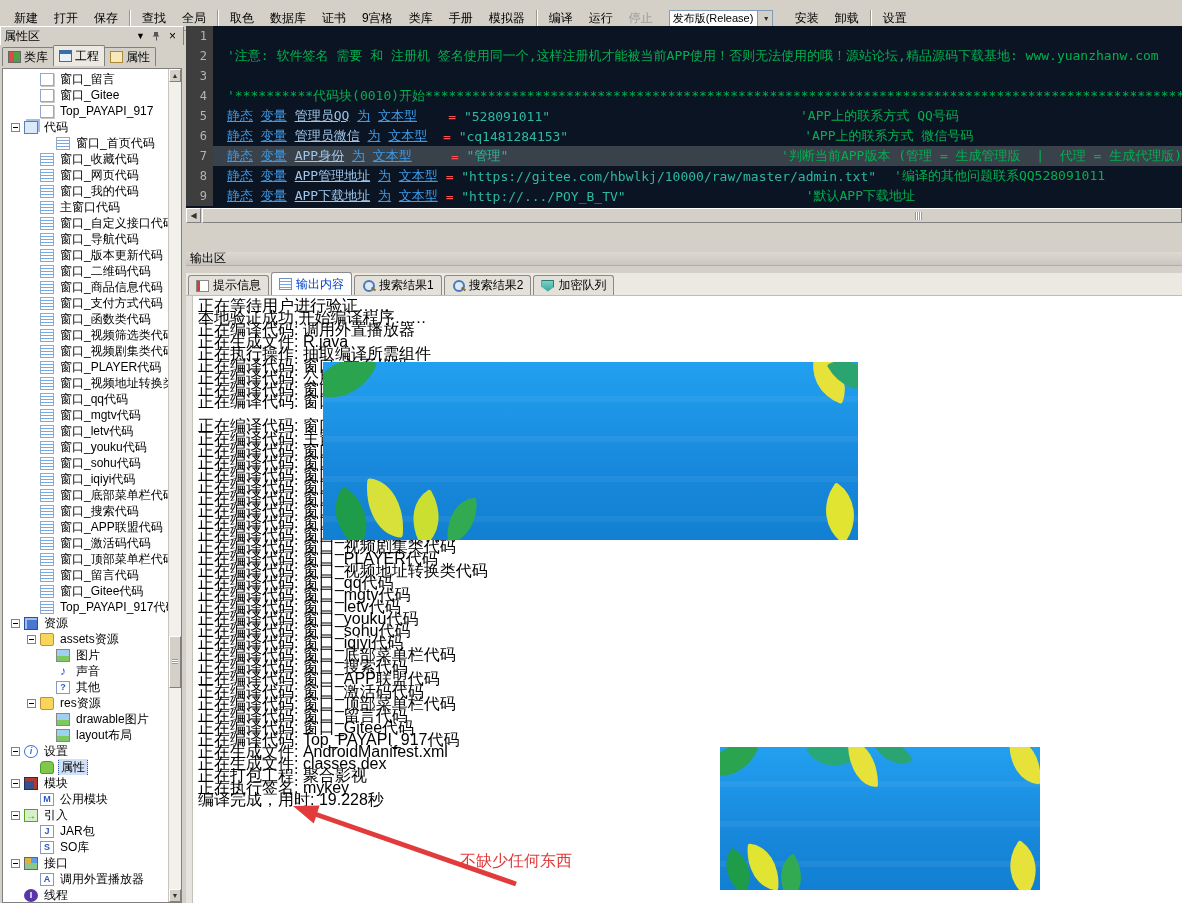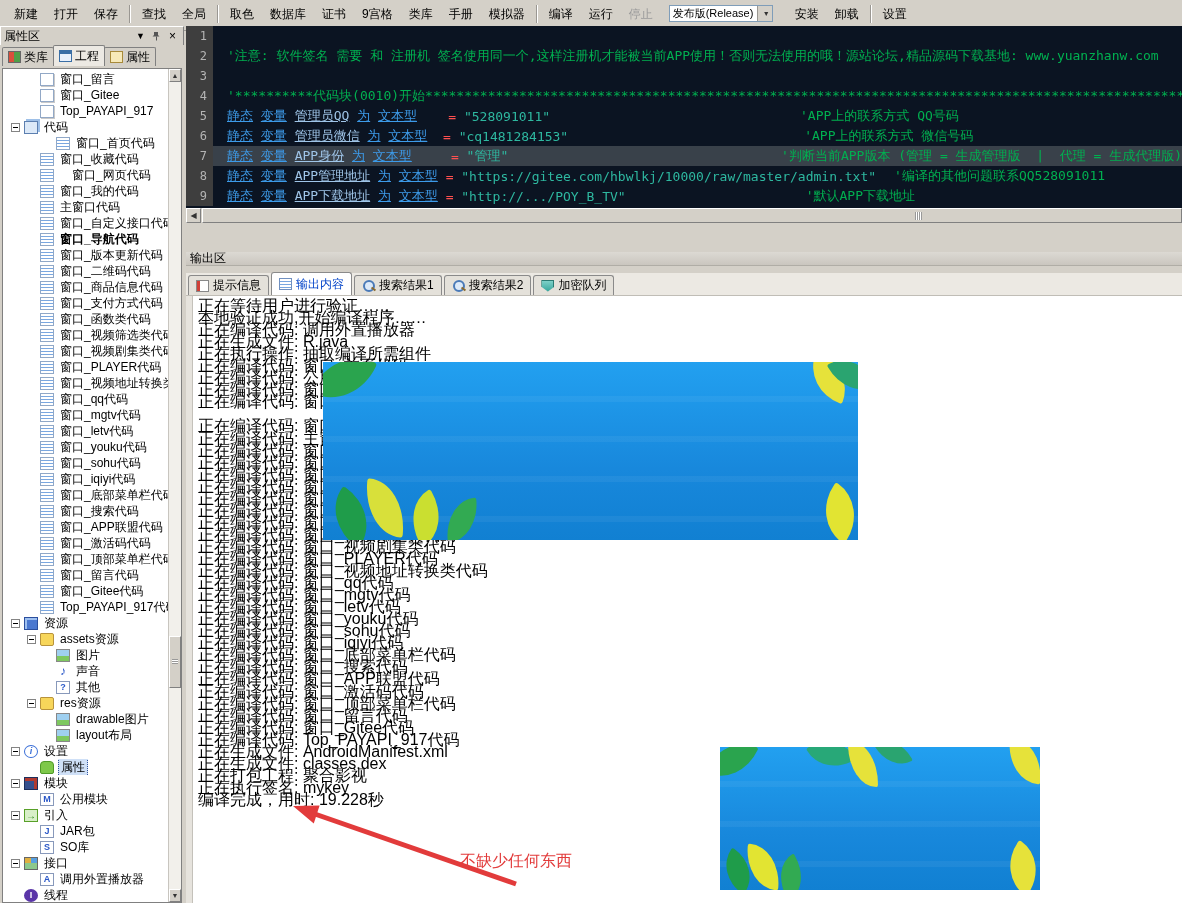--- a/index.html
+++ b/index.html
@@ -2,21 +2,21 @@
 <html><head>
 <meta charset="utf-8">
 <style>
   *{margin:0;padding:0;box-sizing:border-box}
   html,body{width:1182px;height:903px;overflow:hidden}
   body{font-family:"Liberation Sans","DejaVu Sans",sans-serif;background:#d4d0c8;position:relative}
   #wrap{position:absolute;left:0;top:0;width:1182px;height:903px;background:#d4d0c8;overflow:hidden}
 
   
   #toolbar{position:absolute;left:0;top:0;width:1182px;height:31px;background:#d4d0c8;
-    border-bottom:1px solid #9a9792;display:flex;align-items:center;padding:0 1px 2px 6px}
+    border-bottom:1px solid #9a9792;display:flex;align-items:flex-end;padding:0 1px 2px 6px}
   .tbtn{font-size:12px;color:#000;padding:1px 8px;white-space:nowrap;cursor:default}
   .tbtn.disabled{color:#9a9a9a}
   .tsep{width:2px;height:18px;margin:0 3px;border-left:1px solid #9a9792;border-right:1px solid #fff}
   .tdd{width:104px;height:17px;background:#fff;border:1px solid #7f9db9;display:flex;align-items:center;
     font-size:11px;margin:0 14px 1px 8px;overflow:hidden;position:relative}
   .tdd span{padding-left:3px;white-space:nowrap}
   .tdd .dda{position:absolute;right:0;top:0;width:15px;height:100%;background:#d4d0c8;border-left:1px solid #9a9792;
     font-size:7px;display:flex;align-items:center;justify-content:center;color:#333}
 
   
@@ -205,37 +205,37 @@
           <span class="tlabel">代码</span>
         </div>
         <div class="trow" style="padding-left: 37px; margin-left: 16px;">
           <span class="ti i-code"></span>
           <span class="tlabel">窗口_首页代码</span>
         </div>
         <div class="trow" style="padding-left: 37px;">
           <span class="ti i-code"></span>
           <span class="tlabel">窗口_收藏代码</span>
         </div>
-        <div class="trow" style="padding-left: 37px; gap: 12px;">
+        <div class="trow" style="padding-left: 37px;">
           <span class="ti i-code"></span>
           <span class="tlabel">窗口_网页代码</span>
         </div>
         <div class="trow" style="padding-left: 37px;">
           <span class="ti i-code"></span>
           <span class="tlabel">窗口_我的代码</span>
         </div>
         <div class="trow" style="padding-left: 37px;">
           <span class="ti i-code"></span>
           <span class="tlabel">主窗口代码</span>
         </div>
         <div class="trow" style="padding-left: 37px;">
           <span class="ti i-code"></span>
           <span class="tlabel">窗口_自定义接口代码</span>
         </div>
-        <div class="trow" style="padding-left: 37px; font-weight: bold;">
+        <div class="trow" style="padding-left: 37px;">
           <span class="ti i-code"></span>
           <span class="tlabel">窗口_导航代码</span>
         </div>
         <div class="trow" style="padding-left: 37px;">
           <span class="ti i-code"></span>
           <span class="tlabel">窗口_版本更新代码</span>
         </div>
         <div class="trow" style="padding-left: 37px;">
           <span class="ti i-code"></span>
           <span class="tlabel">窗口_二维码代码</span>

